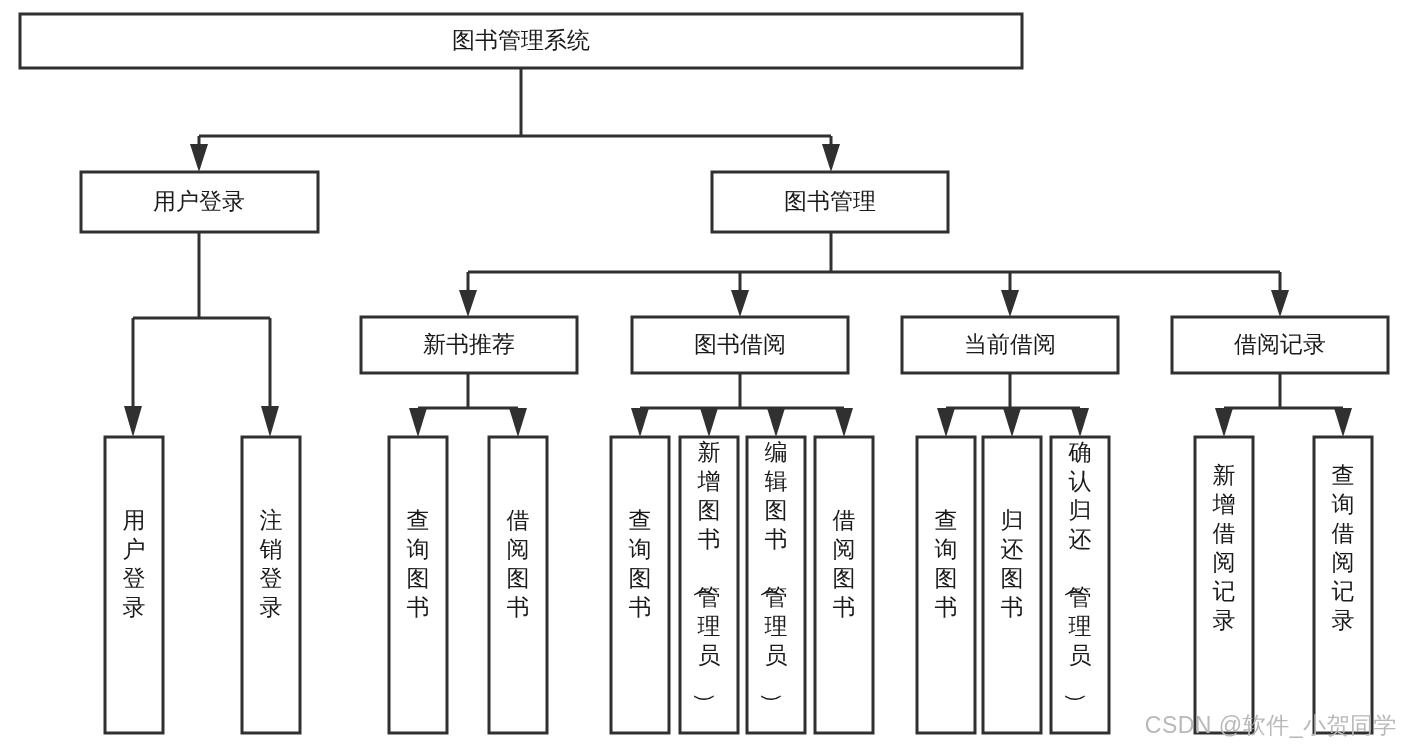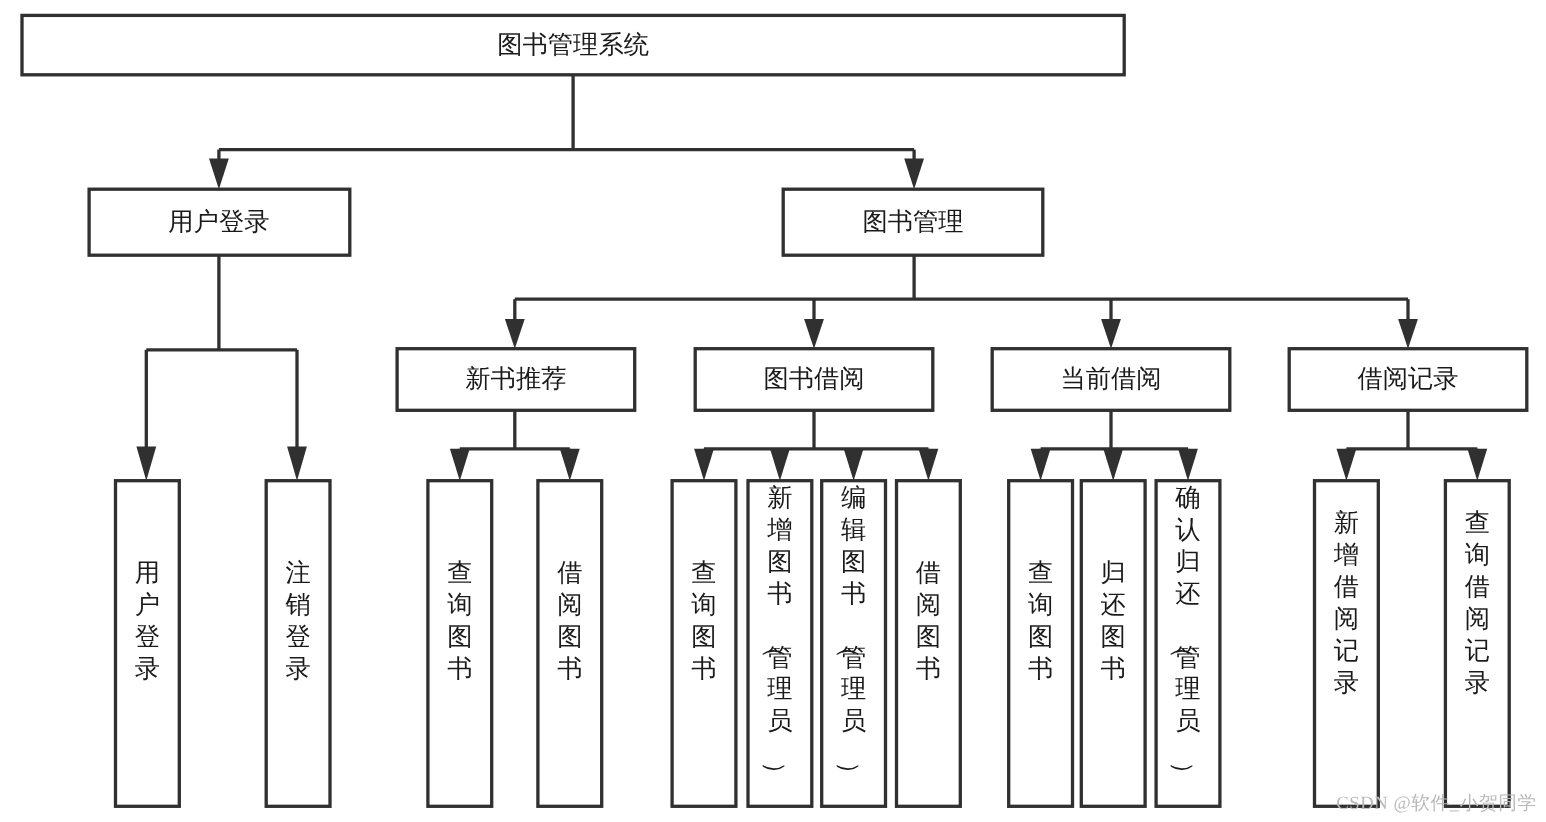--- a/index.html
+++ b/index.html
@@ -52,22 +52,22 @@
   .node-label-v {
     font-family: "Liberation Sans", "DejaVu Sans", sans-serif;
     font-size: 23px;
     fill: #1a1a1a;
     text-anchor: middle;
   }
   .watermark {
     position: absolute;
     right: 8px;
     bottom: 6px;
-    font-family: Liberation Serif, serif;
-    font-size: 17px;
+    font-family: Liberation Sans, sans-serif;
+    font-size: 23px;
     color: #b9b9b9;
     letter-spacing: 0.5px;
     white-space: nowrap;
     user-select: none;
   }
 </style>
 </head>
 <body>
 
 <div id="diagram-root">

